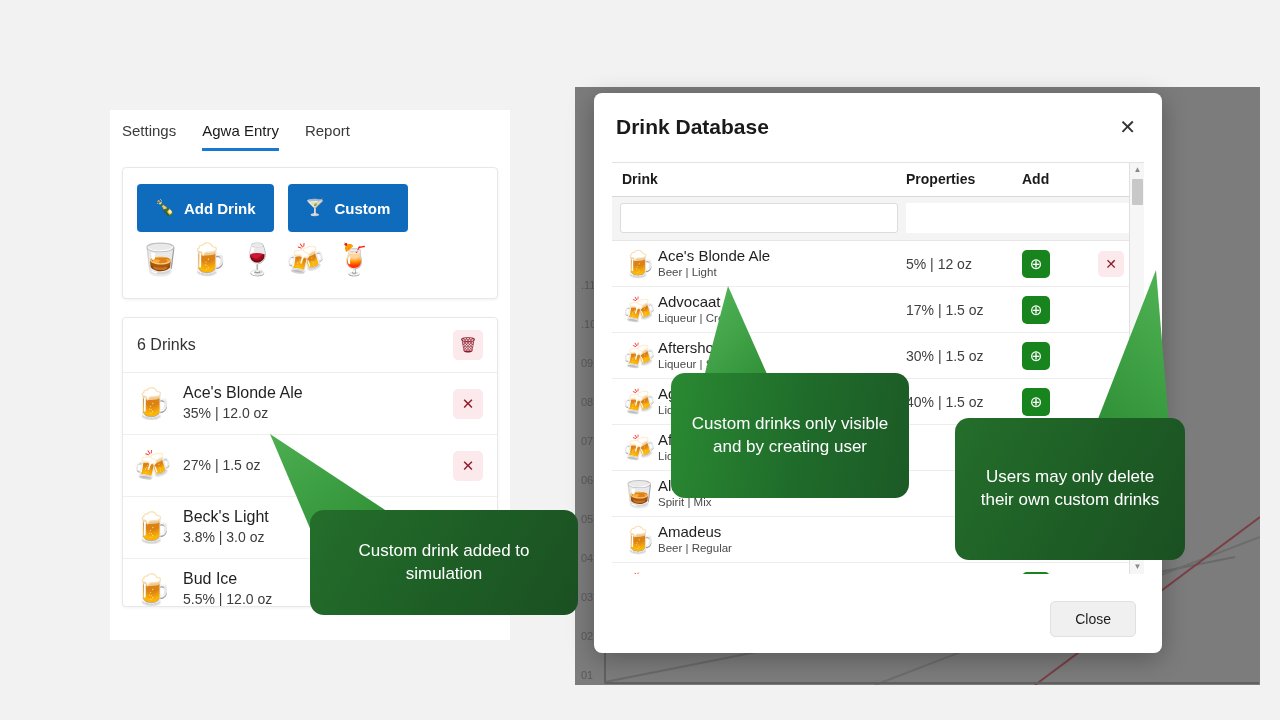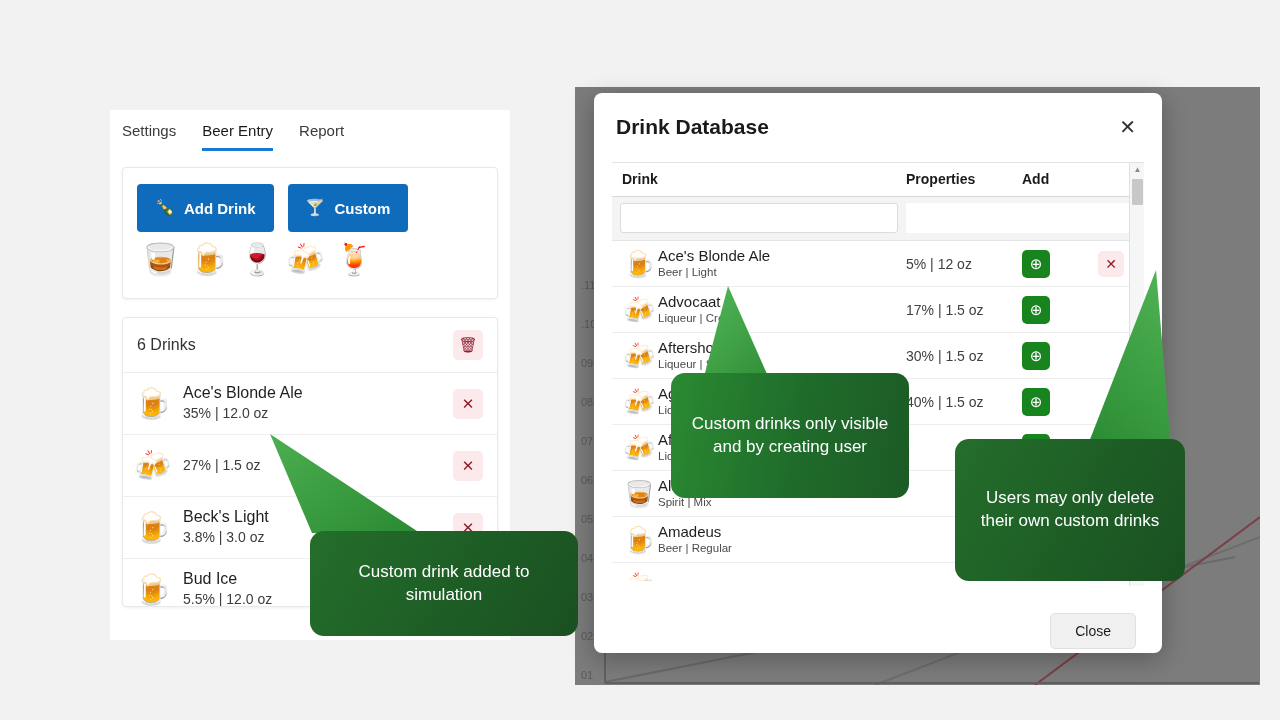--- a/index.html
+++ b/index.html
@@ -152,37 +152,37 @@
   .scroll-arrow {
     position: absolute; left: 0; width: 15px; height: 14px;
     color: #8a8a8a; font-size: 8px; text-align: center; line-height: 14px;
     cursor: pointer;
   }
   .scroll-thumb {
     position: absolute; left: 2px; top: 16px; width: 11px; height: 26px;
     background: #c8c8c8; border-radius: 1px; cursor: pointer;
   }
   .modal-foot {
-    display: flex; justify-content: flex-end; padding: 14px 26px 4px 0;
+    display: flex; justify-content: flex-end; padding: 14px 26px 16px 0;
   }
   .close-btn {
     background: #f0f0f0; border: 1px solid #e0e0e0; border-radius: 5px;
     padding: 9px 24px; font-size: 14px; color: #1d1d1d; cursor: pointer;
     font-family: "Liberation Sans", sans-serif;
   }
 
   
   .callout {
     position: absolute; border-radius: 14px; color: #fff;
     display: flex; align-items: center; justify-content: center;
     text-align: center; font-size: 17px; line-height: 1.35;
     padding: 10px 16px; z-index: 40;
   }
   .callout.g1 { background: linear-gradient(100deg,#2a8a32 0%,#1f6b2a 55%,#1c5a26 100%); }
-  .callout.g2 { background: linear-gradient(120deg,#246e2b 0%,#1d5c25 60%,#1b5022 100%); margin-top: 21px; }
+  .callout.g2 { background: linear-gradient(120deg,#246e2b 0%,#1d5c25 60%,#1b5022 100%); }
   .tail { position: absolute; z-index: 39; }
 </style>
 </head>
 <body>
 
 <div id="root">
 
   <div id="bg-chart">
     <svg width="685" height="598">
       <line x1="30" y1="595" x2="660" y2="470" stroke="#696969" stroke-width="2"></line>
@@ -202,21 +202,21 @@
     <div class="yl" style="top:504px">03</div>
     <div class="yl" style="top:543px">02</div>
     <div class="yl" style="top:582px">01</div>
     <div class="xl" style="left:276px; top:508px">0 PM</div>
   </div>
 
   <div id="left-app">
 
     <div class="tabs">
       <div class="tab">Settings</div>
-      <div class="tab active">Beer Entry</div>
+      <div class="tab active">Agwa Entry</div>
       <div class="tab">Report</div>
     </div>
 
     <div class="card" id="entry-card">
       <div class="btn-row">
         <button class="blue-btn">
           <span class="gi">🍾</span>
           <span>Add Drink</span>
         </button>
         <button class="blue-btn">

